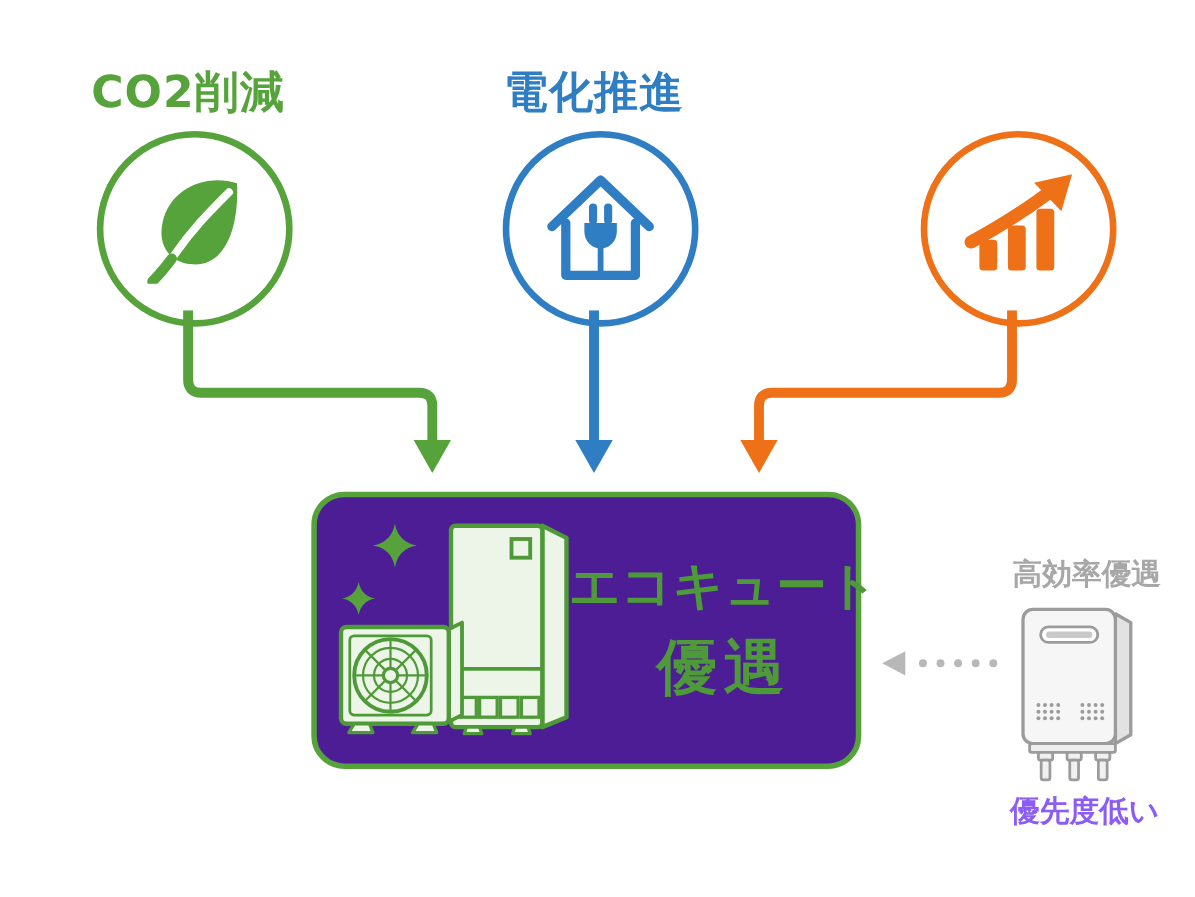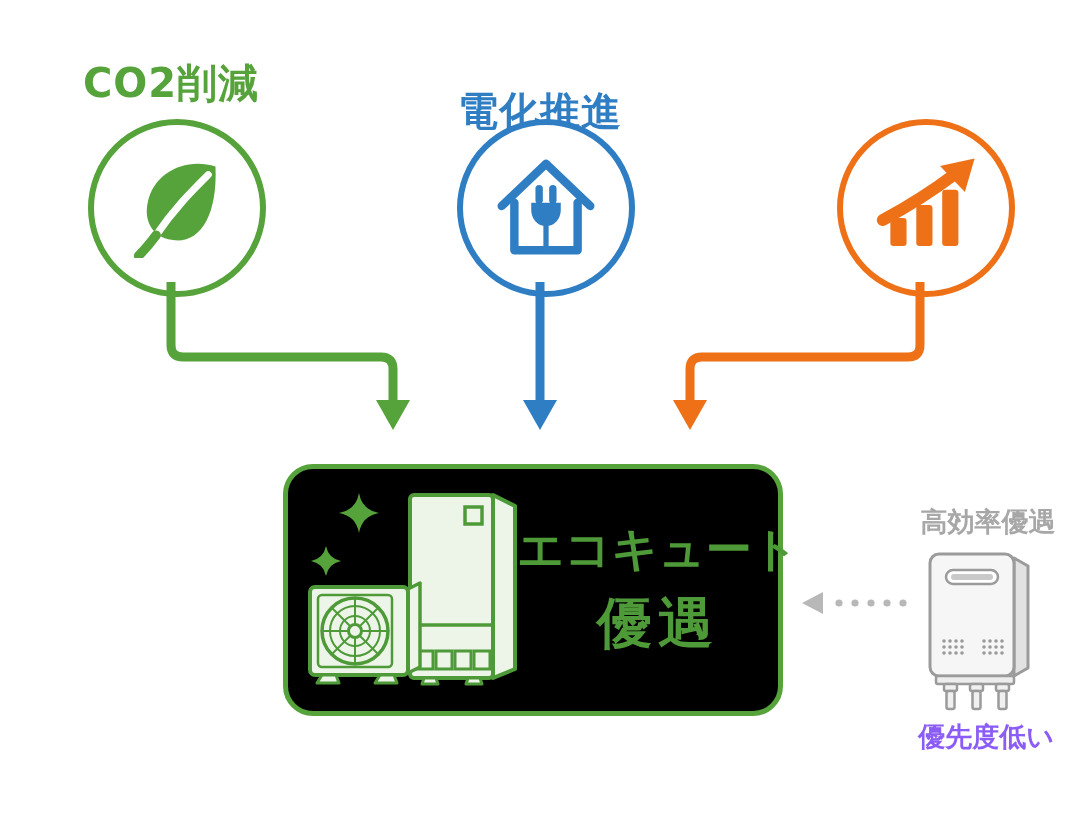--- a/index.html
+++ b/index.html
@@ -3,35 +3,35 @@
 <meta charset="utf-8">
 <style>
   html,body{margin:0;padding:0;background:#ffffff;}
   body{font-family:"DejaVu Sans","Liberation Sans",sans-serif;}
   .stage{position:relative;width:1086px;height:815px;background:#ffffff;overflow:hidden;}
 
   
   .src-label{position:absolute;top:56px;transform:translateX(-50%);
     font-size:40px;font-weight:bold;letter-spacing:1px;white-space:nowrap;}
   .src-label.co2{left:171px;color:#55a33a;}
-  .src-label.elec{left:540px;color:#2f7ec4;margin-top:28px;}
+  .src-label.elec{left:540px;color:#2f7ec4;}
   .src-label.eff{left:921px;color:#ee7118;}
 
   
   .circle{position:absolute;top:119px;width:166px;height:166px;border-radius:50%;
     display:flex;align-items:center;justify-content:center;background:#ffffff;}
   .circle.co2{left:88px;border:6px solid #55a33a;}
   .circle.elec{left:457px;border:6px solid #2f7ec4;}
   .circle.eff{left:837px;border:6px solid #ee7118;}
 
   .arrow-svg{position:absolute;pointer-events:none;}
 
   
-  .center-box{position:absolute;left:283px;top:464px;width:500px;height:252px;
-    box-sizing:border-box;background:#000000;border:5px solid #55a33a;border-radius:30px;}
+  .center-box{position:absolute;left:283px;top:447px;width:500px;height:252px;
+    box-sizing:border-box;background:#4c1d95;border:5px solid #55a33a;border-radius:30px;}
   .ecocute-svg{position:absolute;left:8px;top:8px;}
   .center-text{position:absolute;left:250px;top:0;width:240px;height:100%;
     display:flex;flex-direction:column;align-items:center;justify-content:center;gap:6px;}
   .center-line1{font-size:46px;font-weight:bold;color:#4f9a38;white-space:nowrap;letter-spacing:0px;}
   .center-line2{font-size:55px;font-weight:bold;color:#4f9a38;white-space:nowrap;letter-spacing:6px;}
 
   
   .gas-label{position:absolute;left:988px;top:504px;transform:translateX(-50%);
     font-size:27px;font-weight:bold;color:#a7a7a7;white-space:nowrap;}
   .gas-note{position:absolute;left:986px;top:719px;transform:translateX(-50%);

